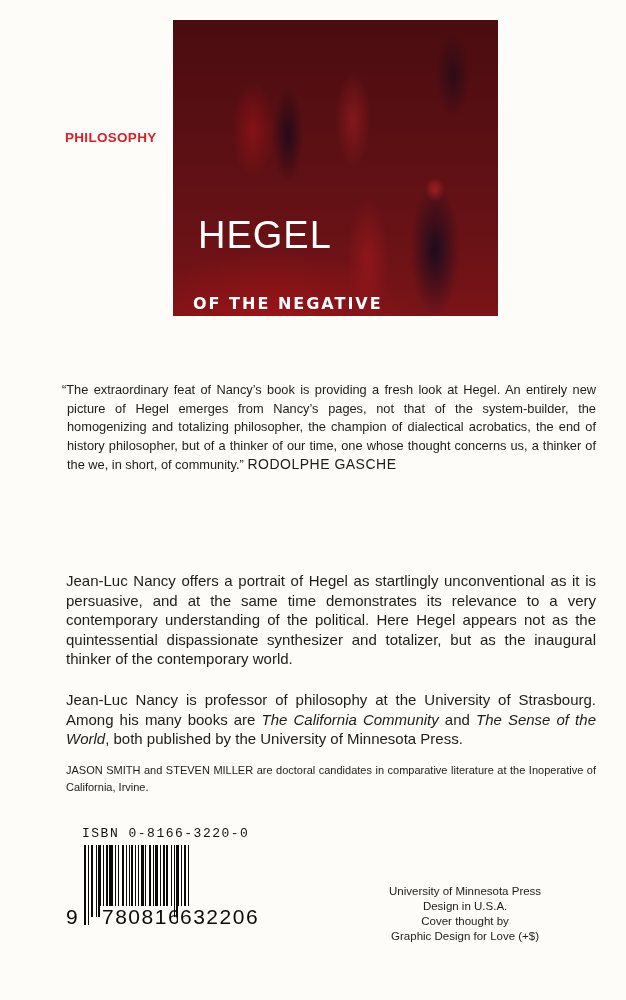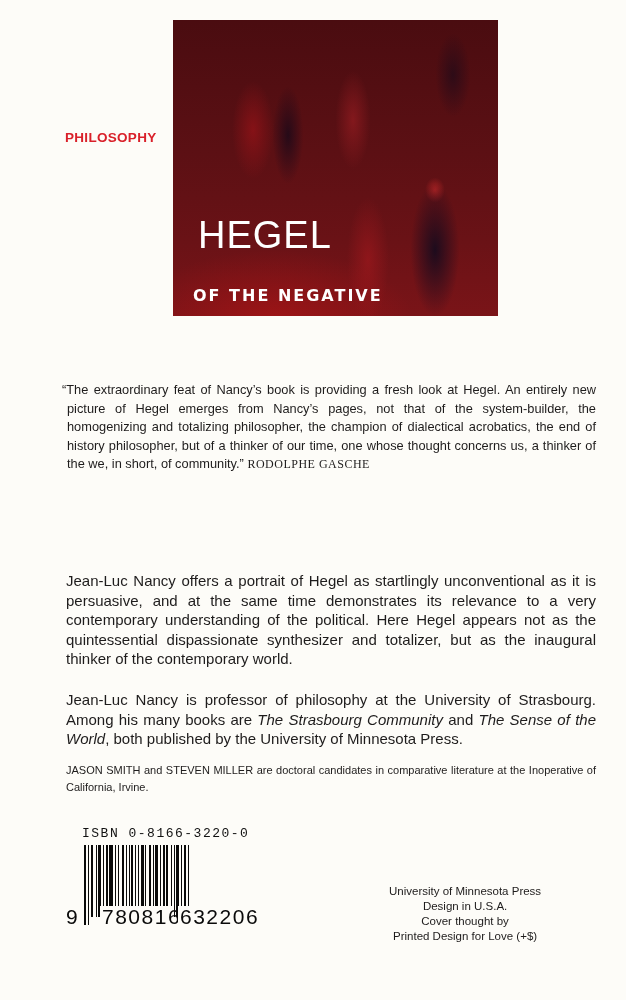--- a/index.html
+++ b/index.html
@@ -61,21 +61,21 @@
       font-family: "DejaVu Sans", sans-serif;
       font-weight: bold;
       font-size: 16px;
       color: #ffffff;
       letter-spacing: 2px;
       line-height: 1;
     }
     .cover-subtitle-2 {
       position: absolute;
       left: 20px;
-      top: 268px;
+      top: 276px;
       font-family: "DejaVu Sans", sans-serif;
       font-weight: bold;
       font-size: 16px;
       color: #ffffff;
       letter-spacing: 2px;
       line-height: 1;
     }
     .blurbs {
       position: absolute;
       left: 62px;
@@ -85,23 +85,22 @@
     .blurb {
       font-size: 12.8px;
       line-height: 18.5px;
       text-align: justify;
       text-indent: -5px;
       padding-left: 5px;
       margin: 0 0 9px 0;
       color: #1e1c1c;
     }
     .attribution {
-      font-size: 12px;
+      font-size: 14px;
       letter-spacing: 0.5px;
-      font-family: Liberation Serif, serif;
     }
     .description {
       position: absolute;
       left: 66px;
       top: 571px;
       width: 530px;
       font-size: 15px;
       line-height: 19.6px;
       text-align: justify;
       margin: 0;
@@ -211,21 +210,21 @@
 
 <div class="blurbs">
   <p class="blurb">
     <span>“The extraordinary feat of Nancy’s book is providing a fresh look at Hegel. An entirely new picture of Hegel emerges from Nancy’s pages, not that of the system-builder, the homogenizing and totalizing philosopher, the champion of dialectical acrobatics, the end of history philosopher, but of a thinker of our time, one whose thought concerns us, a thinker of the we, in short, of community.”</span>
     <span class="attribution">RODOLPHE GASCHE</span>
   </p>
 </div>
 
 <p class="description">Jean-Luc Nancy offers a portrait of Hegel as startlingly unconventional as it is persuasive, and at the same time demonstrates its relevance to a very contemporary understanding of the political. Here Hegel appears not as the quintessential dispassionate synthesizer and totalizer, but as the inaugural thinker of the contemporary world.</p>
 
-<p class="author-bio"><span>Jean-Luc Nancy is professor of philosophy at the University of Strasbourg. Among his many books are </span><em>The Strasbourg Community</em><span> and </span><em>The Sense of the World</em><span>, both published by the University of Minnesota Press.</span></p>
+<p class="author-bio"><span>Jean-Luc Nancy is professor of philosophy at the University of Strasbourg. Among his many books are </span><em>The California Community</em><span> and </span><em>The Sense of the World</em><span>, both published by the University of Minnesota Press.</span></p>
 
 <p class="translators">JASON SMITH and STEVEN MILLER are doctoral candidates in comparative literature at the Inoperative of California, Irvine.</p>
 
 <div class="isbn-label">ISBN 0-8166-3220-0</div>
 
 <div class="barcode" id="barcode">
     <div class="bar guard" style="width: 2px;"></div>
     <div class="gap" style="width: 2px;"></div>
     <div class="bar guard" style="width: 1px;"></div>
     <div class="gap" style="width: 2px;"></div>
@@ -290,14 +289,14 @@
 <div class="ean-digits">
   <span class="ean-first">9</span>
   <span class="ean-group left">780816</span>
   <span class="ean-group right">632206</span>
 </div>
 
 <div class="publisher">
   <div>University of Minnesota Press</div>
   <div>Design in U.S.A.</div>
   <div>Cover thought by</div>
-  <div>Printed Design for Love (+$)</div>
+  <div>Graphic Design for Love (+$)</div>
 </div>
 
 </body></html>

